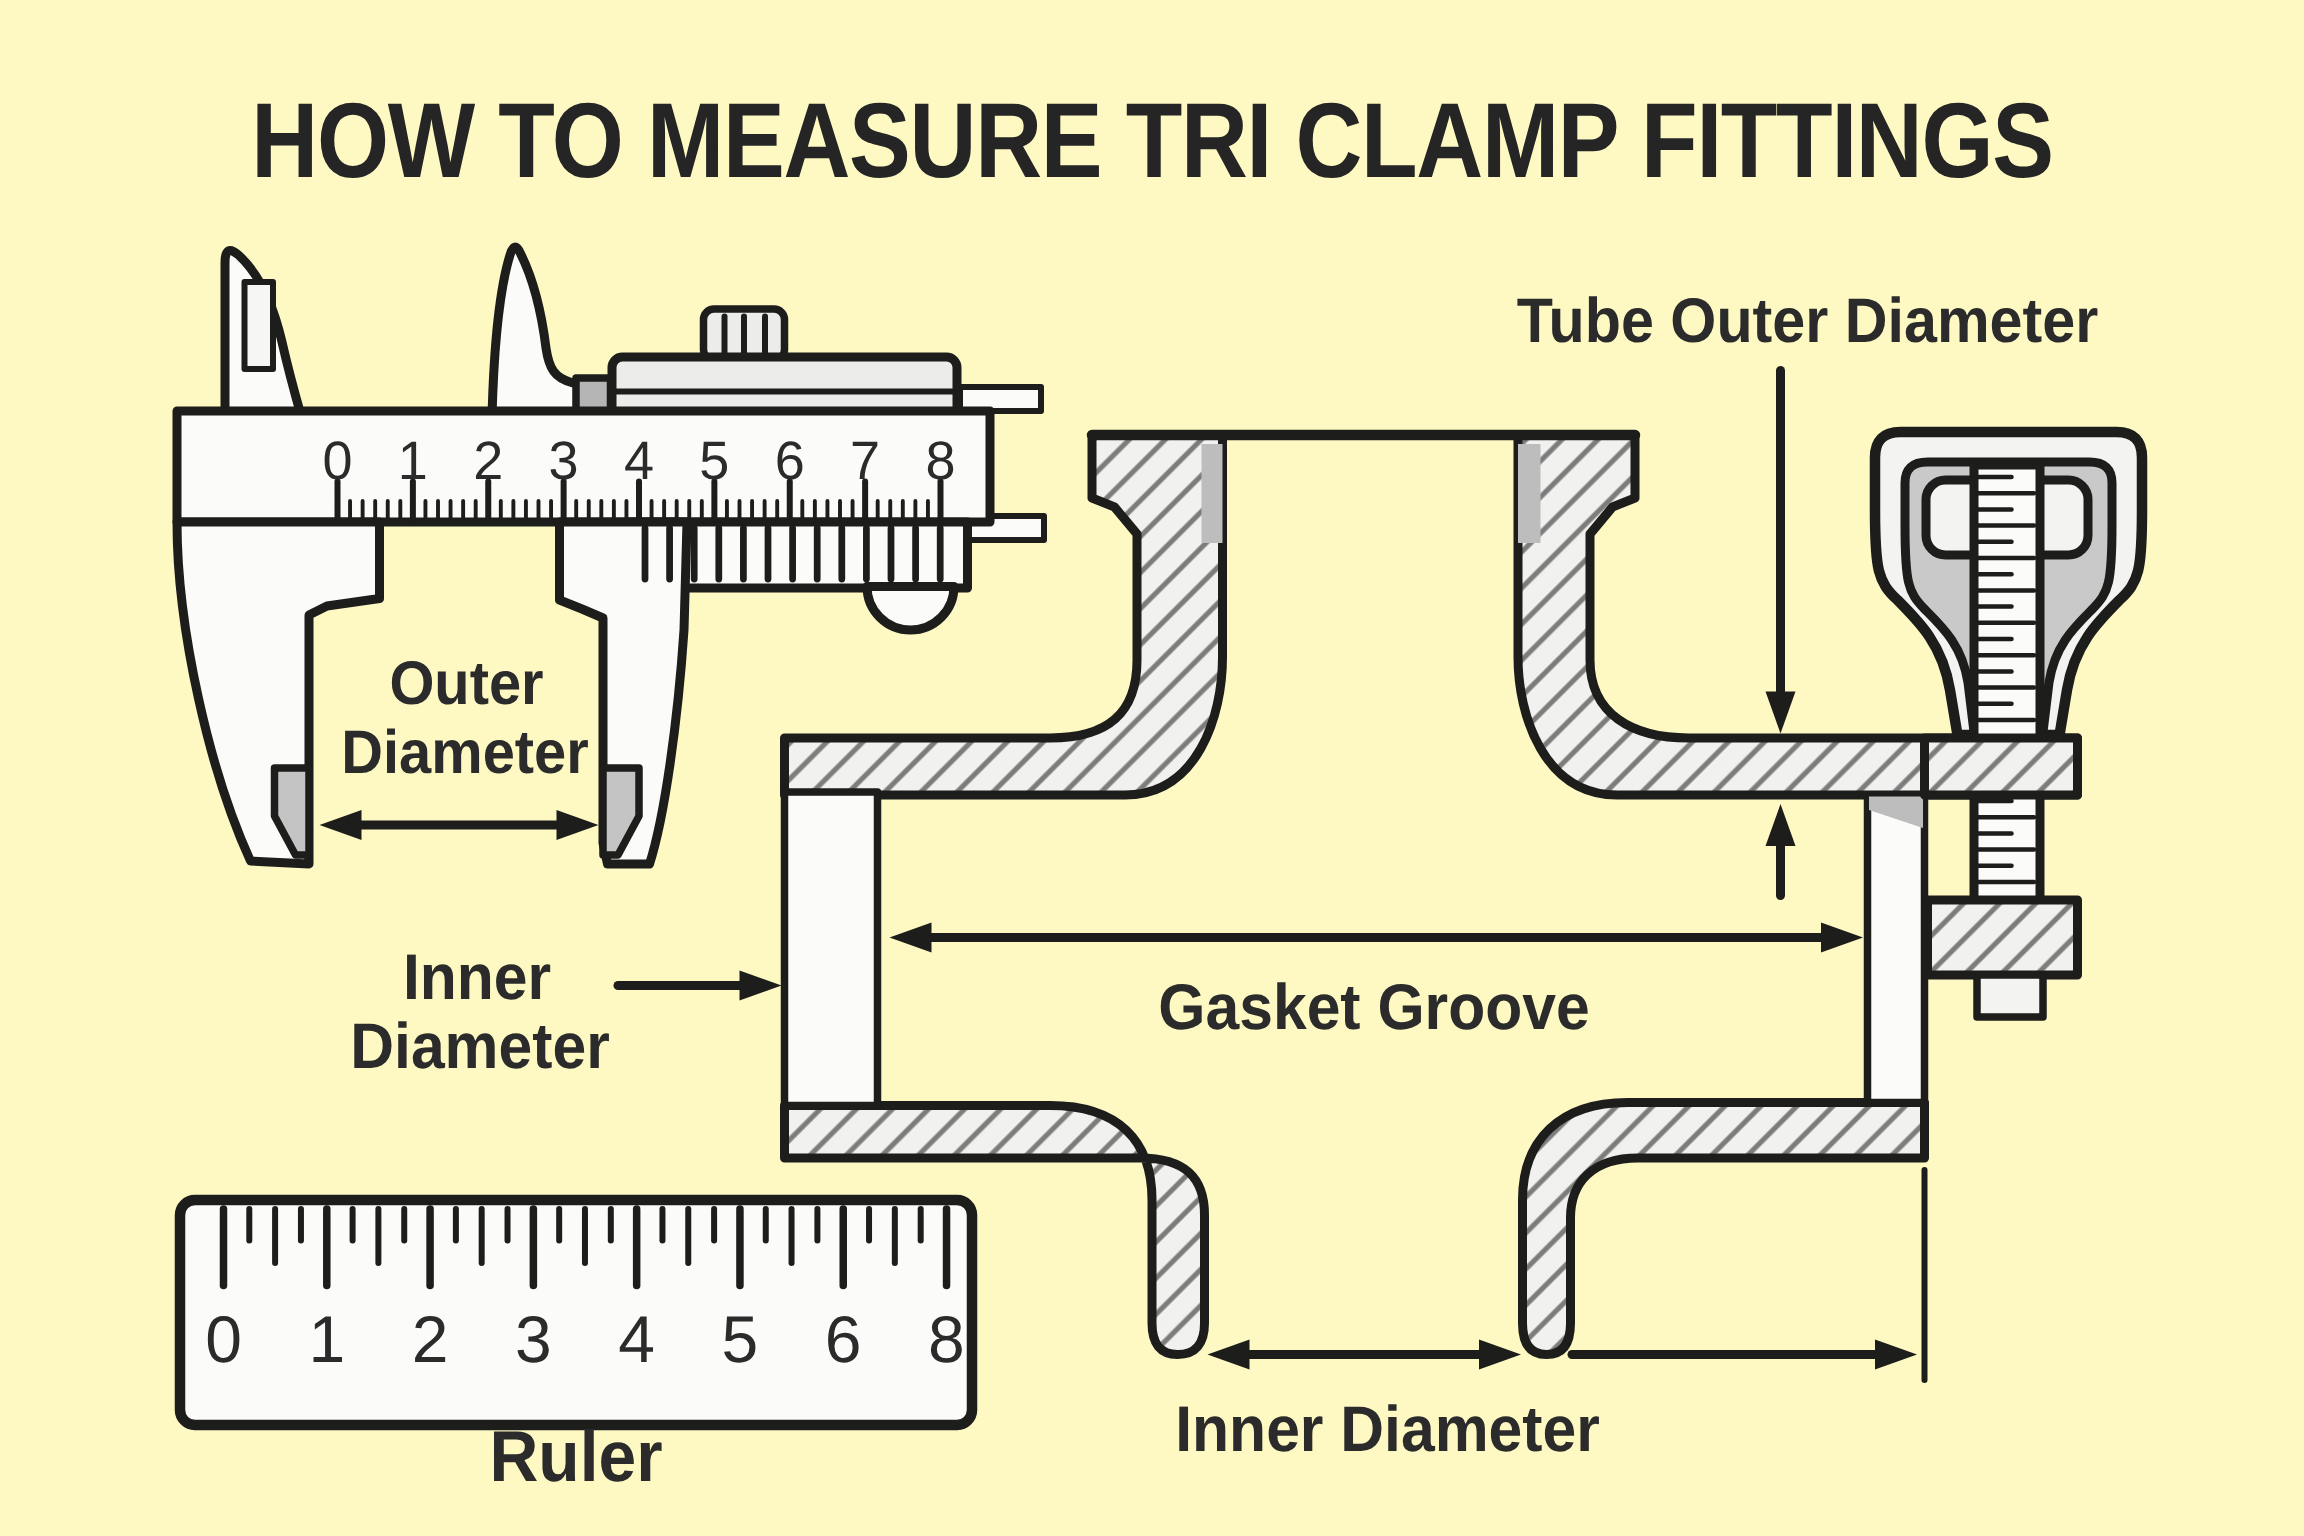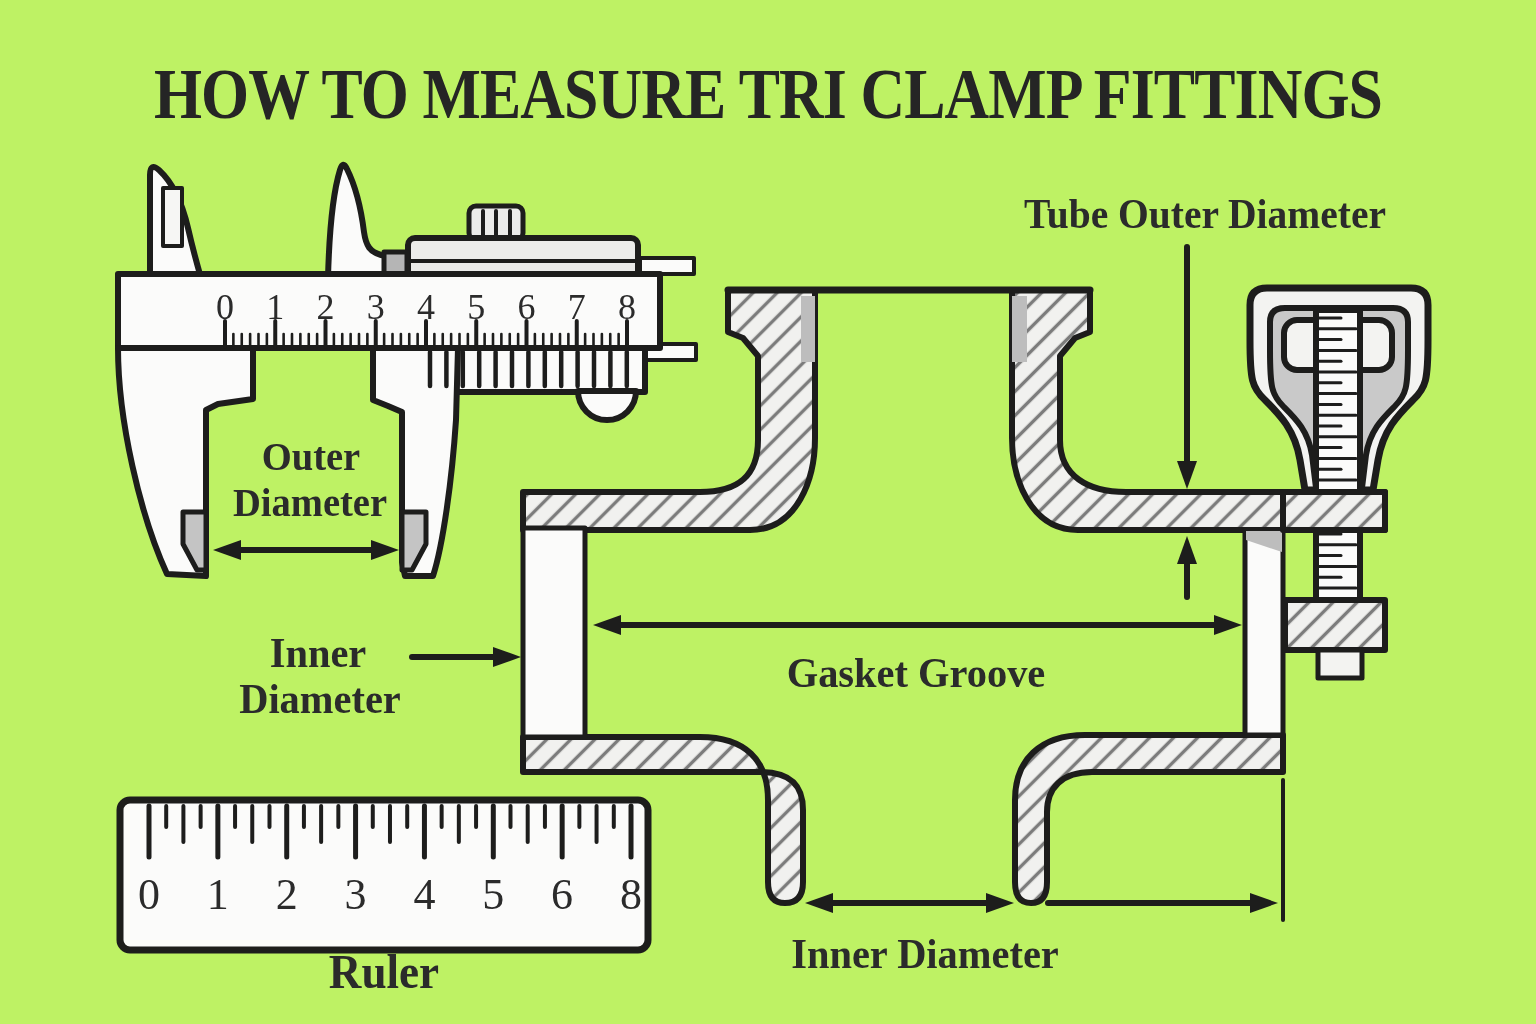--- a/index.html
+++ b/index.html
@@ -1,17 +1,17 @@
 <!DOCTYPE html>
 <html><head>
 <meta charset="utf-8">
 <style>
   html,body{margin:0;padding:0;background:#f6f6f4;}
-  .canvas{position:relative;width:1536px;height:1024px;background:#bef264;overflow:hidden;
-          font-family:Liberation Serif, serif;}
+  .canvas{position:relative;width:1536px;height:1024px;background:#fef9c3;overflow:hidden;
+          font-family:Liberation Sans, sans-serif;}
   svg{position:absolute;left:0;top:0;}
   .title{position:absolute;left:768px;top:54px;transform:translateX(-50%) scaleX(.87);
          transform-origin:center;font-size:71px;font-weight:bold;color:#252525;
          letter-spacing:-1px;white-space:nowrap;}
   .lbl{position:absolute;transform:translateX(-50%) scaleX(.94);transform-origin:center;
        font-weight:bold;color:#2b2b2b;white-space:nowrap;}
   .lbl-tube-od{left:1205px;top:190px;font-size:42px;}
   .lbl-gasket{left:916px;top:648px;font-size:43px;}
   .lbl-inner-left-1{left:318px;top:628px;font-size:43px;}
   .lbl-inner-left-2{left:320px;top:674px;font-size:43px;}

